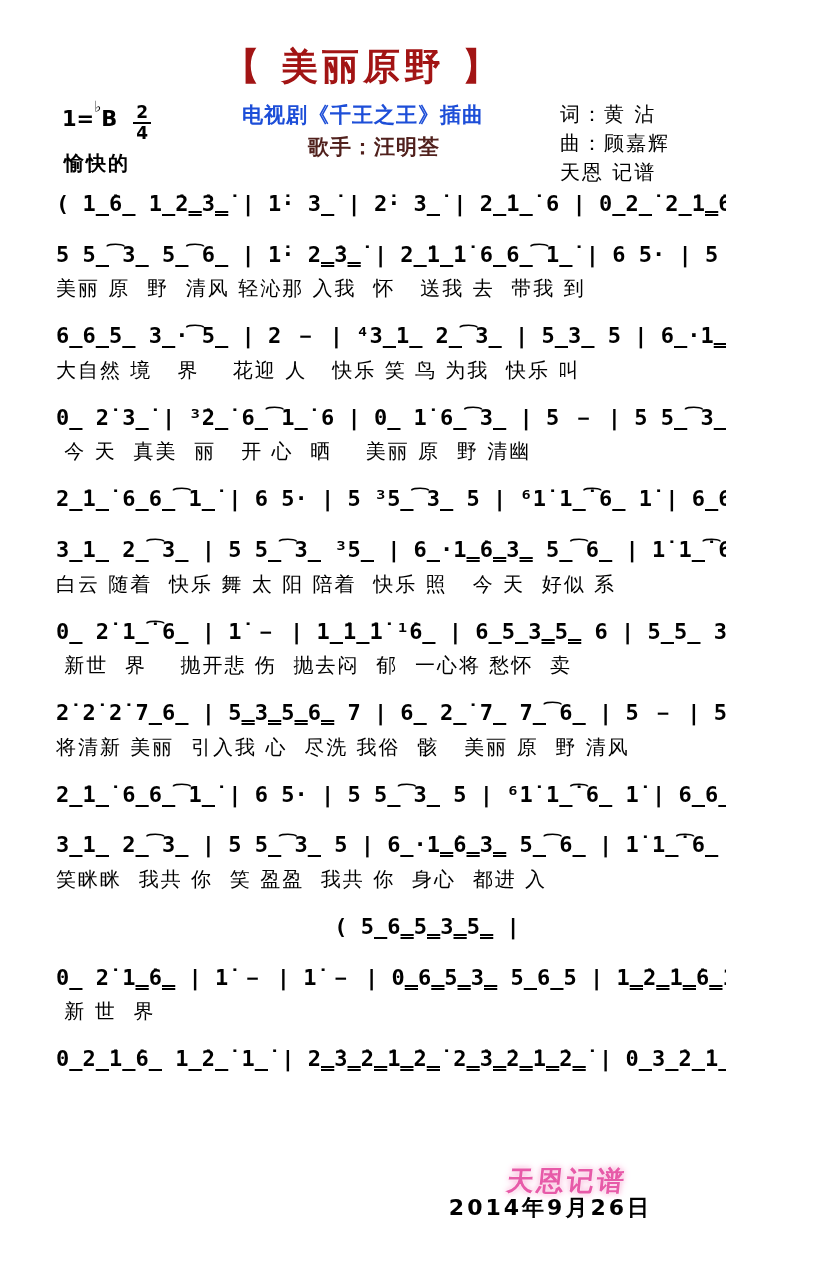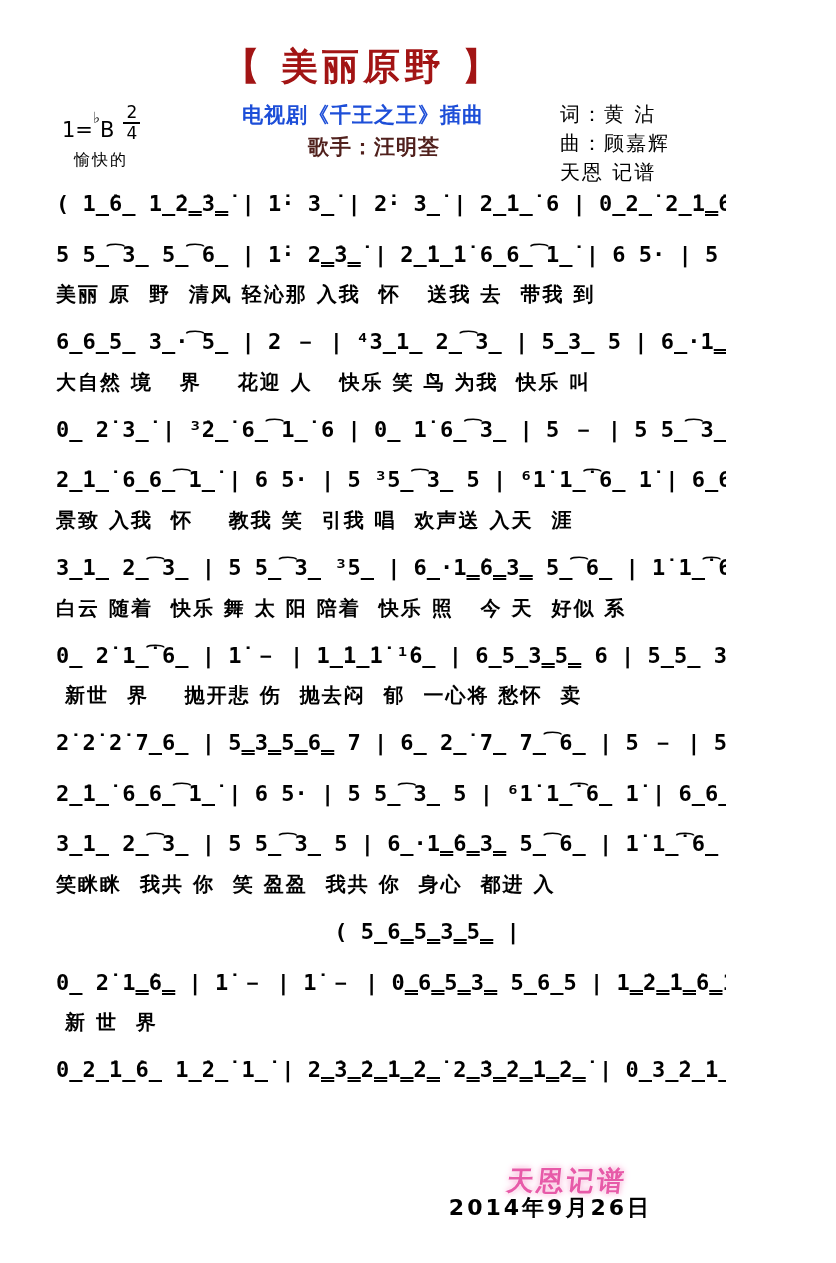--- a/index.html
+++ b/index.html
@@ -17,39 +17,39 @@
   }
   .singer{
     position:absolute;top:133px;left:0;width:100%;text-align:center;
     font-size:21px;font-weight:bold;letter-spacing:1px;margin-left:11px;
   }
   .credits{
     position:absolute;top:100px;right:56px;text-align:left;
     font-size:20px;font-weight:normal;line-height:29px;letter-spacing:2px;
   }
   .keyblock{
-    position:absolute;top:104px;left:62px;font-size:21px;font-weight:normal;
-    display:flex;align-items:flex-end;gap:9px;
+    position:absolute;top:104px;left:62px;font-size:21px;font-weight:bold;
+    display:flex;align-items:flex-start;gap:16px;
   }
   .flat{font-size:15px;vertical-align:super;position:relative;top:-6px;}
   .frac{display:inline-block;text-align:center;line-height:1;vertical-align:middle;}
   .frac .num{display:block;font-size:17px;border-bottom:2px solid #000;padding:0 3px 1px;}
   .frac .den{display:block;font-size:17px;padding-top:1px;}
   .tempo{
-    position:absolute;top:150px;left:74px;font-size:16px;font-weight:normal;letter-spacing:2px;
+    position:absolute;top:150px;left:64px;font-size:20px;font-weight:bold;letter-spacing:2px;
   }
   .score{position:absolute;top:190px;left:56px;width:742px;}
   .score-line{margin-bottom:22px;}
   .score-line.center{text-align:center;}
   .notes{
     font-family:"DejaVu Sans Mono","Liberation Mono",monospace;
     font-size:22px;font-weight:bold;line-height:1.3;white-space:pre;
   }
   .lyrics{
-    font-size:20px;font-weight:bold;line-height:1.2;margin-top:13px;
+    font-size:20px;font-weight:normal;line-height:1.2;margin-top:7px;
     white-space:pre;letter-spacing:2px;
   }
   .watermark{
     position:absolute;top:1163px;right:99px;
     font-size:27px;font-weight:bold;letter-spacing:3px;transform:skewX(-6deg);
     text-shadow:0 0 2px #ffffff,0 0 5px #f9b4d8,0 0 9px #f9c6e2;
   }
   .date{
     position:absolute;top:1193px;right:74px;
     font-size:22px;font-weight:bold;letter-spacing:3px;color:#000;margin-left:20px;
@@ -87,35 +87,36 @@
       <div class="score-line">
         <div class="notes">5 5̲͡3̲ 5̲͡6̲ | 1̇· 2̳̇3̳̇ | 2̲̇1̲̇1̇ 6̲6̲͡1̲̇ | 6 5· | 5 5̲͡3̲ 5 | 1̇ ⁶1̲̇͡6̲ 1̇ |</div>
         <div class="lyrics">美丽 原  野  清风 轻沁那 入我  怀   送我 去  带我 到</div>
       </div>
       <div class="score-line">
         <div class="notes">6̲6̲5̲ 3̲·͡5̲ | 2 － | ⁴3̲1̲ 2̲͡3̲ | 5̲3̲ 5 | 6̲·1̳̇6̳3̳ 5̲͡6̲ | 1̇ 1̲̇͡6̲ 1̇ |</div>
         <div class="lyrics">大自然 境   界    花迎 人   快乐 笑 鸟 为我  快乐 叫</div>
       </div>
       <div class="score-line">
         <div class="notes">0̲ 2̇ 3̲̇ | ³̇2̲̇ 6̲͡1̲̇ 6 | 0̲ 1̇ 6̲͡3̲ | 5 － | 5 5̲͡3̲ 5̲͡6̲ | 1̇· 2̳̇3̳̇ |</div>
+        <div class="lyrics"> 今 天  真美  丽   开 心  晒    美丽 原  野 清幽</div>
       </div>
       <div class="score-line">
         <div class="notes">2̲̇1̲̇ 6̲6̲͡1̲̇ | 6 5· | 5 ³5̲͡3̲ 5 | ⁶1̇ 1̲̇͡6̲ 1̇ | 6̲6̲5̲ 3̲͡5̲ | 2 － |</div>
-        <div class="lyrics">景致 入我  怀    教我 笑  引我 唱  欢声送 入天  涯</div>
       </div>
       <div class="score-line">
         <div class="notes">3̲1̲ 2̲͡3̲ | 5 5̲͡3̲ ³5̲ | 6̲·1̳̇6̳3̳ 5̲͡6̲ | 1̇ 1̲̇͡6̲ 1̇ | 0̲ 2̇ 3̲̇ | ³̇2̲̇1̲̇ 6 |</div>
         <div class="lyrics">白云 随着  快乐 舞 太 阳 陪着  快乐 照   今 天  好似 系</div>
       </div>
       <div class="score-line">
         <div class="notes">0̲ 2̇ 1̲̇͡6̲ | 1̇ － | 1̲̇1̲̇1̇ ¹̇6̲ | 6̲5̲3̳5̳ 6 | 5̲5̲ 3̳2̳1̳2̳ | 3 － |</div>
         <div class="lyrics"> 新世  界    抛开悲 伤  抛去闷  郁  一心将 愁怀  卖</div>
       </div>
       <div class="score-line">
         <div class="notes">2̇ 2̇ 2̇ 7̲6̲ | 5̳3̳5̳6̳ 7 | 6̲ 2̲̇ 7̲ 7̲͡6̲ | 5 － | 5 5̲͡3̲ 5̲͡6̲ | 1̇· 2̳̇3̳̇ |</div>
+        <div class="lyrics">将清新 美丽  引入我 心  尽洗 我俗  骸   美丽 原  野 清风</div>
       </div>
       <div class="score-line">
         <div class="notes">2̲̇1̲̇ 6̲6̲͡1̲̇ | 6 5· | 5 5̲͡3̲ 5 | ⁶1̇ 1̲̇͡6̲ 1̇ | 6̲6̲5̲ ⁵3̲͡5̲ | 2 － |</div>
       </div>
       <div class="score-line">
         <div class="notes">3̲1̲ 2̲͡3̲ | 5 5̲͡3̲ 5 | 6̲·1̳̇6̳3̳ 5̲͡6̲ | 1̇ 1̲̇͡6̲ 1̇ | 0̲ 2̇ 3̲̇ | ³̇2̲̇1̲̇ 6 |</div>
         <div class="lyrics">笑眯眯  我共 你  笑 盈盈  我共 你  身心  都进 入</div>
       </div>
       <div class="score-line center">
         <div class="notes">( 5̲6̳5̳3̳5̳ |</div>

